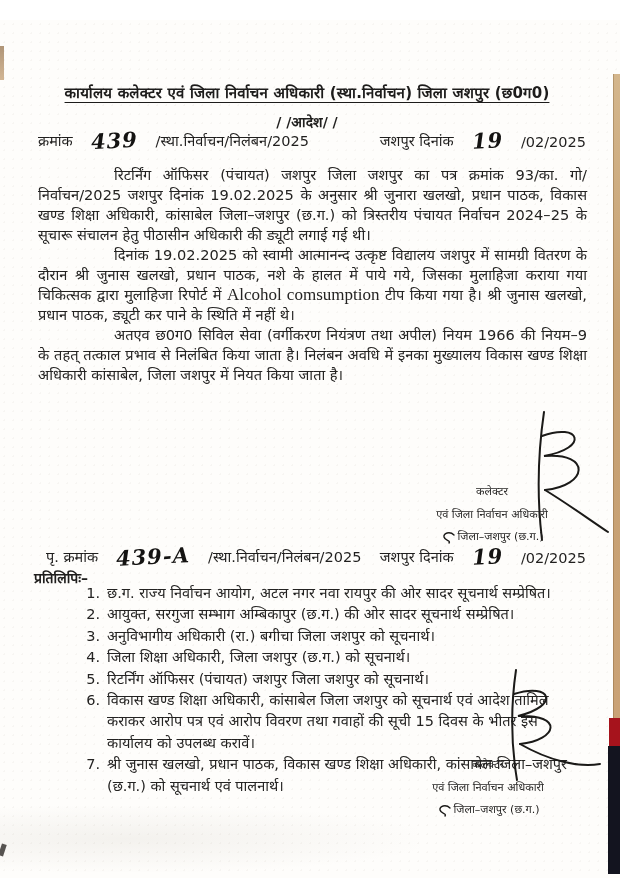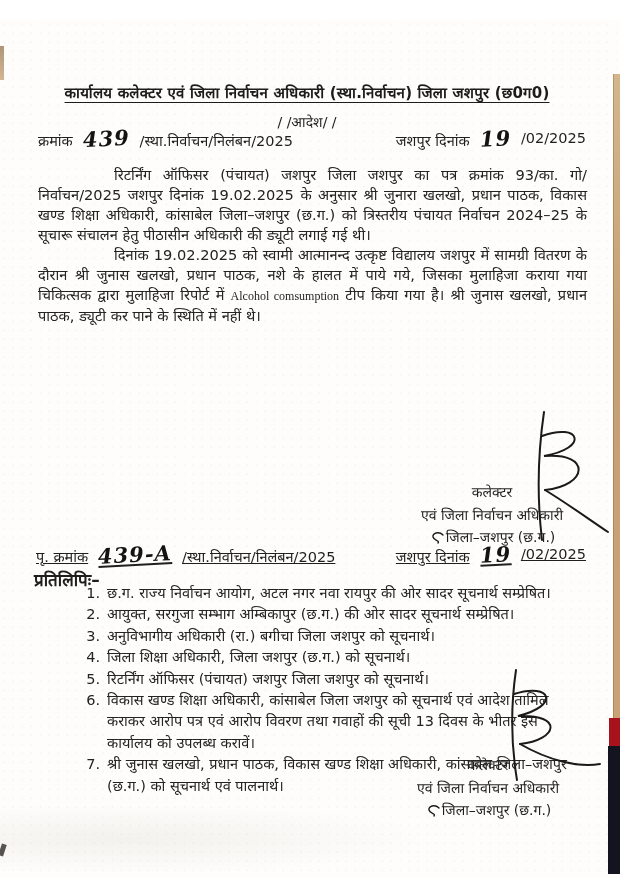--- a/index.html
+++ b/index.html
@@ -26,59 +26,59 @@
     pointer-events:none;
   }
   .header-title{
     position:absolute;top:62px;left:0;right:6px;
     text-align:center;font-size:15px;font-weight:bold;
     text-decoration:underline;text-underline-offset:4px;
     letter-spacing:.2px;color:#1d1c1b;
   }
   .order-heading{
     position:absolute;top:92px;left:0;right:6px;
-    text-align:center;font-size:14px;font-weight:normal;color:#201f1e;
+    text-align:center;font-size:14px;font-weight:bold;color:#201f1e;
   }
   .ref-row{
     position:absolute;top:110px;left:38px;right:34px;
     display:flex;justify-content:space-between;align-items:flex-end;
     font-size:14.5px;color:#201f1e;
   }
-  .ref-left,.ref-right{display:flex;gap:8px;white-space:nowrap;}
+  .ref-left,.ref-right{display:flex;align-items:flex-end;gap:16px;white-space:nowrap;}
   .hand{
     font-family:"DejaVu Serif","Liberation Serif",serif;
     font-style:italic;font-weight:700;font-size:21px;line-height:18px;
     color:#141312;transform:rotate(-3deg);display:inline-block;
     letter-spacing:1px;padding:0 2px;
   }
   .body-text{
     position:absolute;top:145px;left:38px;right:33px;
     font-size:14.6px;line-height:20px;text-align:justify;color:#242322;
   }
   .body-text p{margin:0;text-indent:76px;}
-  .eng{font-family:"Liberation Serif","DejaVu Serif",serif;font-size:12px;}
+  .eng{font-family:"Liberation Serif","DejaVu Serif",serif;font-size:17px;}
   .note{
     margin-top:0;font-weight:bold;text-indent:0 !important;color:#1c1b1a;
   }
   .sig-block{
     position:absolute;width:200px;text-align:center;
-    font-size:14px;line-height:22.5px;color:#201f1e;white-space:nowrap;
+    font-size:11px;line-height:22.5px;color:#201f1e;white-space:nowrap;
   }
   .sig-top{top:461px;right:28px;}
   .sig-bottom{top:734px;right:32px;}
   .sig-line3{display:inline-flex;align-items:center;gap:1px;text-align:right;}
   .flourish{display:inline-block;vertical-align:middle;}
   .endorse-row{
-    position:absolute;top:526px;left:36px;right:34px;
+    position:absolute;top:526px;left:46px;right:34px;
     display:flex;justify-content:space-between;align-items:flex-end;
-    font-size:14.5px;color:#201f1e;text-decoration:underline;
+    font-size:14.5px;color:#201f1e;
   }
   .copies-label{
     position:absolute;top:548px;left:34px;
-    font-size:17px;font-weight:bold;color:#1f1e1d;
+    font-size:14px;font-weight:bold;color:#1f1e1d;
   }
   .copies{
     position:absolute;top:563px;left:76px;right:40px;
     font-size:14.5px;line-height:21.4px;color:#242322;
   }
   .copy-item{display:flex;margin:0;}
   .copy-num{flex:0 0 24px;text-align:right;padding-right:7px;}
   .copy-txt{flex:1;}
   .scribble{position:absolute;pointer-events:none;}
   .scribble path{fill:none;stroke:#1b1a18;stroke-width:2;stroke-linecap:round;}
@@ -113,20 +113,21 @@
     <div class="ref-right">
       <span>जशपुर दिनांक</span>
       <span class="hand">19</span>
       <span>/02/2025</span>
     </div>
   </div>
 
   <div class="body-text">
     <p>रिटर्निंग ऑफिसर (पंचायत) जशपुर जिला जशपुर का पत्र क्रमांक 93/का. गो/निर्वाचन/2025 जशपुर दिनांक 19.02.2025 के अनुसार श्री जुनारा खलखो, प्रधान पाठक, विकास खण्ड शिक्षा अधिकारी, कांसाबेल जिला–जशपुर (छ.ग.) को त्रिस्तरीय पंचायत निर्वाचन 2024–25 के सूचारू संचालन हेतु पीठासीन अधिकारी की ड्यूटी लगाई गई थी।</p>
     <p><span>दिनांक 19.02.2025 को स्वामी आत्मानन्द उत्कृष्ट विद्यालय जशपुर में सामग्री वितरण के दौरान श्री जुनास खलखो, प्रधान पाठक, नशे के हालत में पाये गये, जिसका मुलाहिजा कराया गया चिकित्सक द्वारा मुलाहिजा रिपोर्ट में </span><span class="eng">Alcohol comsumption</span><span> टीप किया गया है। श्री जुनास खलखो, प्रधान पाठक, ड्यूटी कर पाने के स्थिति में नहीं थे।</span></p>
+    <p>अतएव छ0ग0 सिविल सेवा (वर्गीकरण नियंत्रण तथा अपील) नियम 1966 की नियम–9 के तहत् तत्काल प्रभाव से निलंबित किया जाता है। निलंबन अवधि में इनका मुख्यालय विकास खण्ड शिक्षा अधिकारी कांसाबेल, जिला जशपुर में नियत किया जाता है।</p>
   </div>
 
   <svg class="scribble" style="left:498px;top:388px;" width="112" height="136" viewBox="0 0 112 136">
     <path d="M46 4 C 41 38, 38 82, 44 132"></path>
     <path d="M44 28 C 82 14, 92 40, 46 48 C 94 44, 90 78, 47 82"></path>
     <path d="M47 82 C 70 96, 92 112, 110 124"></path>
   </svg>
 
   <div class="sig-block sig-top">
     <div>कलेक्टर</div>
@@ -170,21 +171,21 @@
     <div class="copy-item">
       <span class="copy-num">4.</span>
       <span class="copy-txt">जिला शिक्षा अधिकारी, जिला जशपुर (छ.ग.) को सूचनार्थ।</span>
     </div>
     <div class="copy-item">
       <span class="copy-num">5.</span>
       <span class="copy-txt">रिटर्निंग ऑफिसर (पंचायत) जशपुर जिला जशपुर को सूचनार्थ।</span>
     </div>
     <div class="copy-item">
       <span class="copy-num">6.</span>
-      <span class="copy-txt">विकास खण्ड शिक्षा अधिकारी, कांसाबेल जिला जशपुर को सूचनार्थ एवं आदेश तामिल कराकर आरोप पत्र एवं आरोप विवरण तथा गवाहों की सूची 13 दिवस के भीतर इस कार्यालय को उपलब्ध करावें।</span>
+      <span class="copy-txt">विकास खण्ड शिक्षा अधिकारी, कांसाबेल जिला जशपुर को सूचनार्थ एवं आदेश तामिल कराकर आरोप पत्र एवं आरोप विवरण तथा गवाहों की सूची 15 दिवस के भीतर इस कार्यालय को उपलब्ध करावें।</span>
     </div>
     <div class="copy-item">
       <span class="copy-num">7.</span>
       <span class="copy-txt">श्री जुनास खलखो, प्रधान पाठक, विकास खण्ड शिक्षा अधिकारी, कांसाबेल जिला–जशपुर (छ.ग.) को सूचनार्थ एवं पालनार्थ।</span>
     </div>
   </div>
 
   <svg class="scribble" style="left:476px;top:648px;" width="126" height="122" viewBox="0 0 126 122">
     <path d="M40 2 C 35 36, 34 70, 41 112"></path>
     <path d="M38 26 C 76 14, 84 38, 42 48 C 88 46, 82 72, 44 76"></path>

